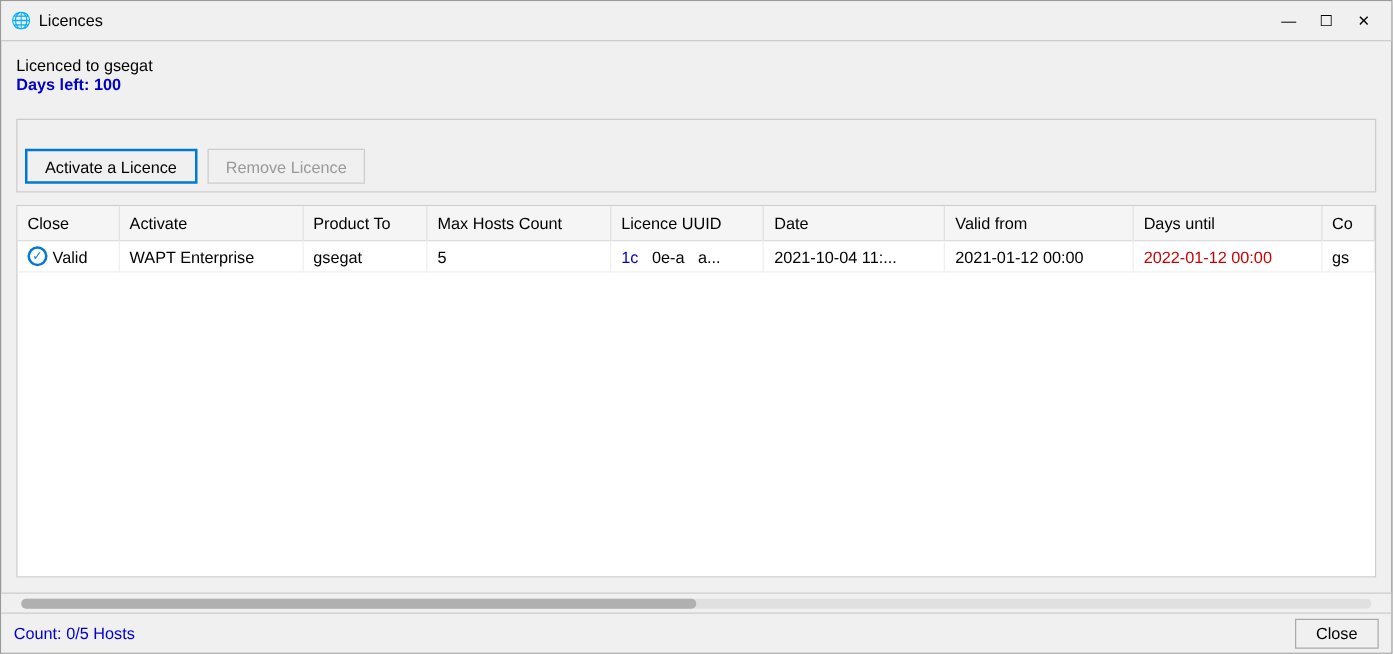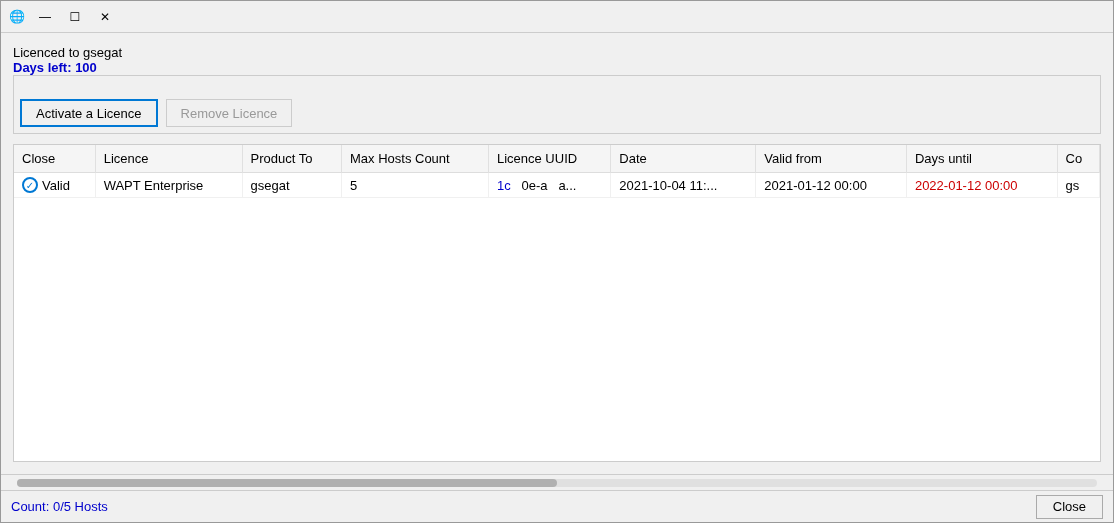--- a/index.html
+++ b/index.html
@@ -60,21 +60,21 @@
       color: #000;
     }
     .content-area {
       flex: 1;
       display: flex;
       flex-direction: column;
       padding: 12px;
       overflow: hidden;
     }
     .licence-info {
-      margin-bottom: 0;
+      margin-bottom: 20px;
     }
     .licence-text {
       font-size: 13px;
       color: #000;
     }
     .days-left {
       font-size: 13px;
       color: #000;
     }
     .days-left span {
@@ -215,20 +215,21 @@
       background: #f0f0f0;
     }
   </style>
 </head>
 <body>
 
 <div class="window">
 
   <div class="title-bar">
     <div class="title-bar-icon">🌐</div>
+    <span class="title-bar-title">Licences</span>
     <div class="title-bar-controls">
       <button class="title-bar-btn">—</button>
       <button class="title-bar-btn">☐</button>
       <button class="title-bar-btn close">✕</button>
     </div>
   </div>
 
   <div class="content-area">
 
     <div class="licence-info">
@@ -241,21 +242,21 @@
     <div class="toolbar">
       <button class="btn btn-primary">Activate a Licence</button>
       <button class="btn btn-disabled" disabled="">Remove Licence</button>
     </div>
 
     <div class="table-container">
       <table>
         <thead>
           <tr>
             <th>Close</th>
-            <th>Licence</th>
+            <th>Activate</th>
             <th>Product To</th>
             <th>Max Hosts Count</th>
             <th>Licence UUID</th>
             <th>Date</th>
             <th>Valid from</th>
             <th>Days until</th>
             <th>Co</th>
           </tr>
         </thead>
         <tbody>

